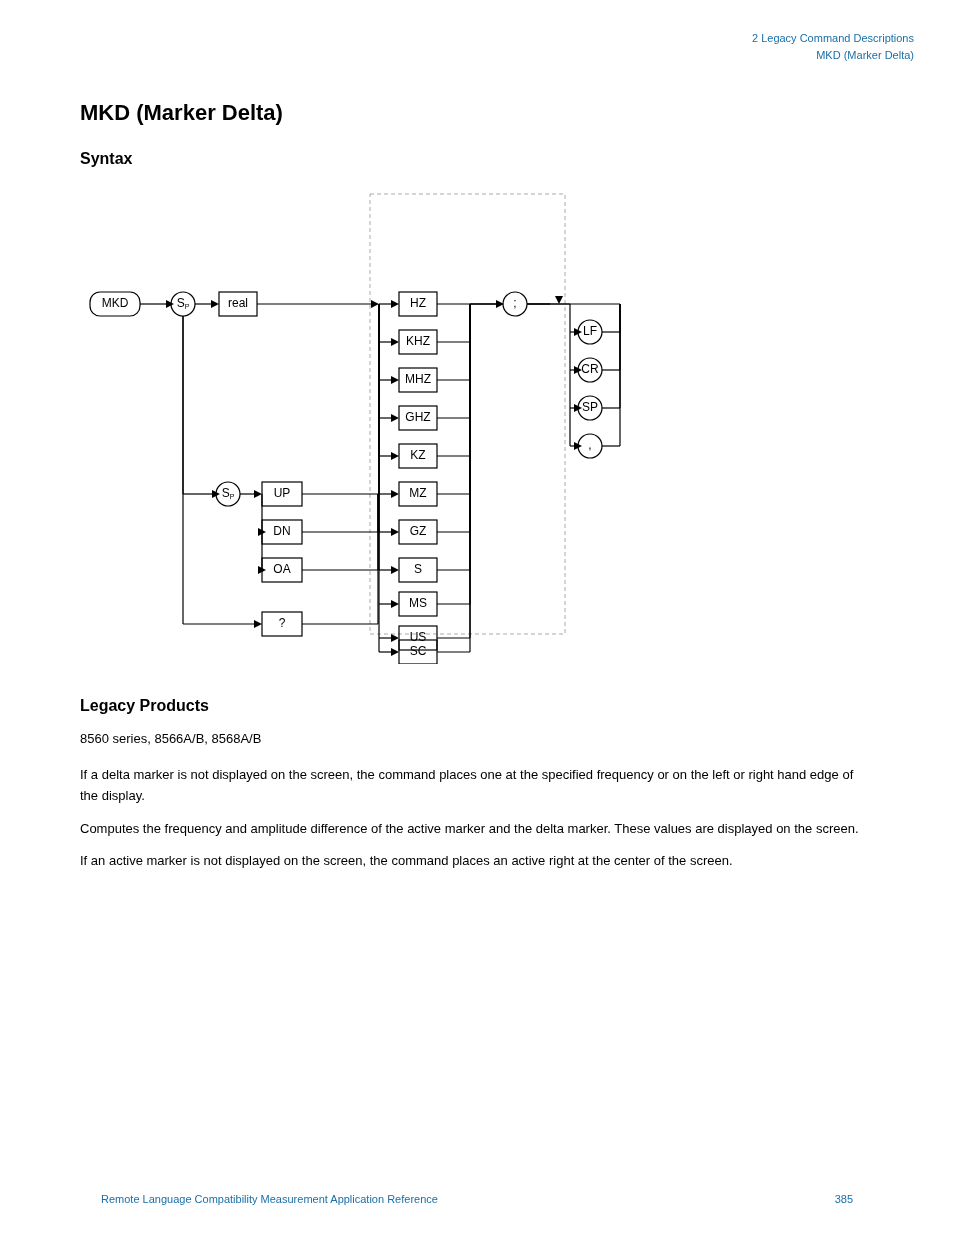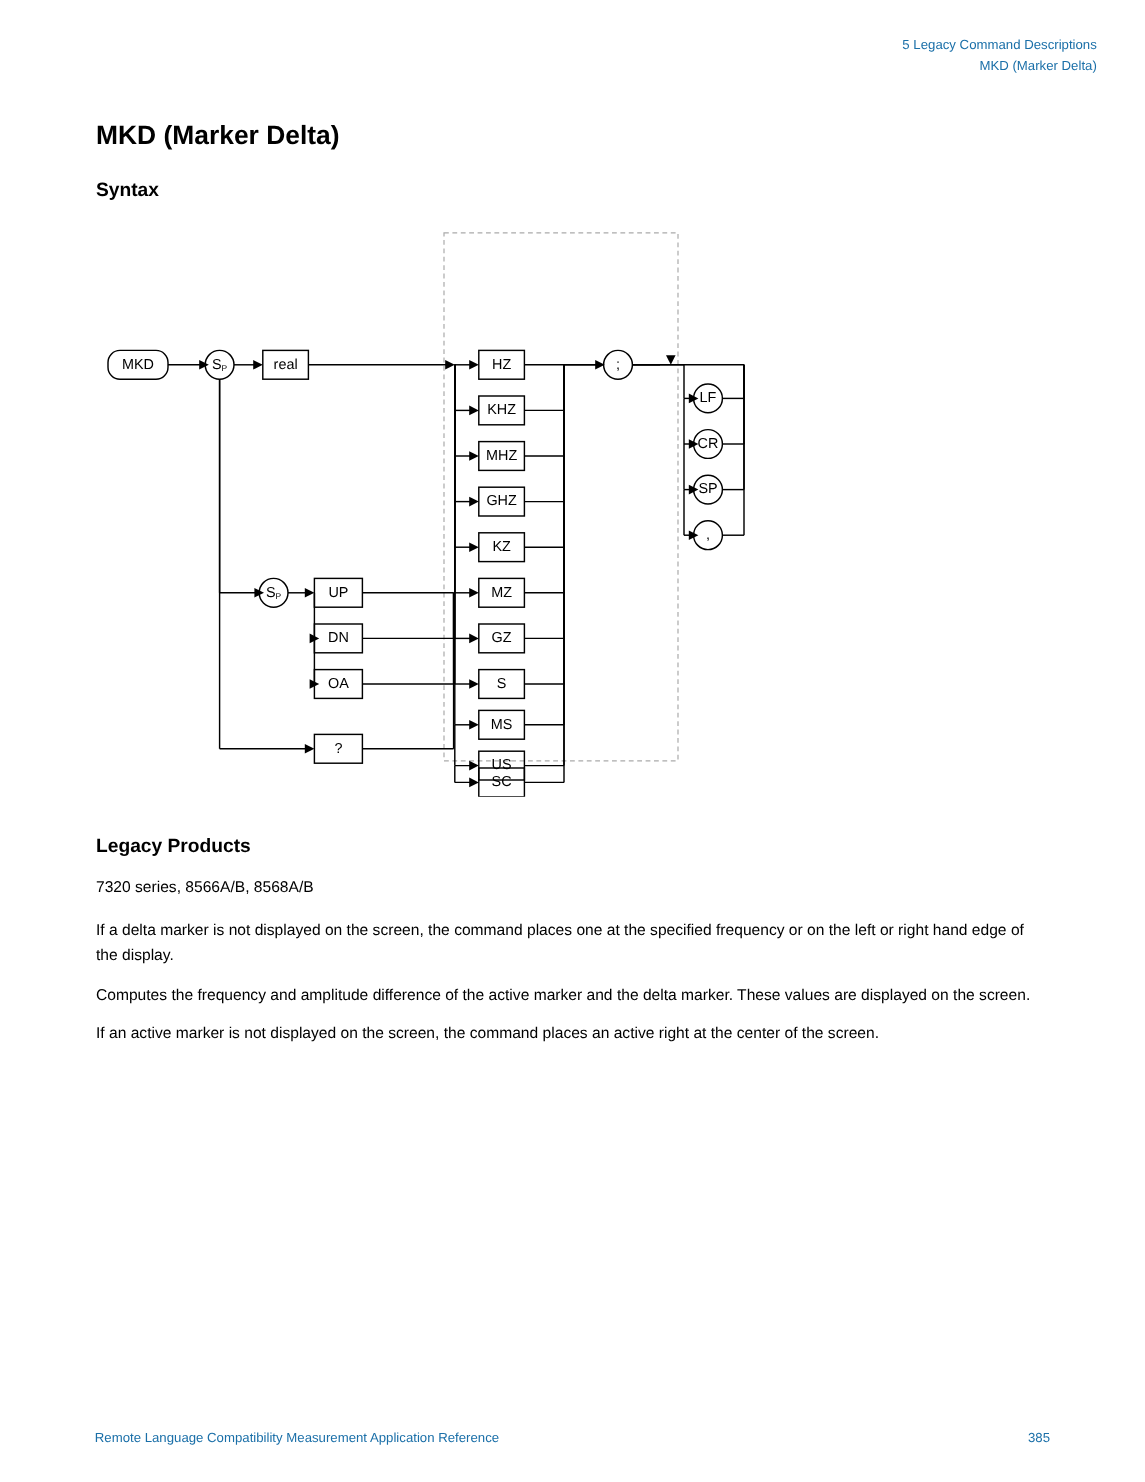--- a/index.html
+++ b/index.html
@@ -77,30 +77,30 @@
     }
 
     
     .page-footer {
       position: absolute;
       bottom: 30px;
       left: 0;
       right: 0;
       display: flex;
       justify-content: space-between;
-      padding: 0 79px;
+      padding: 0 101px;
       font-size: 11px;
       color: #1a6fa8;
     }
   </style>
 </head>
 <body>
 
 <div class="page-header">
-  <div>5  Legacy Command Descriptions</div>
+  <div>2  Legacy Command Descriptions</div>
   <div>MKD (Marker Delta)</div>
 </div>
 
 <div class="page-content">
 
   <div class="main-title">MKD  (Marker Delta)</div>
 
   <div class="section-title">Syntax</div>
 
   <div class="syntax-diagram">
@@ -303,21 +303,21 @@
       <line x1="222" y1="440" x2="298" y2="440" stroke="#000" stroke-width="1.2"></line>
       <line x1="298" y1="440" x2="298" y2="310" stroke="#000" stroke-width="1.2"></line>
 
       <line x1="390" y1="120" x2="420" y2="120" stroke="#000" stroke-width="1.2"></line>
 
     </svg>
   </div>
 
   <div class="legacy-products">
     <div class="section-title">Legacy Products</div>
-    <p>7320 series, 8566A/B, 8568A/B</p>
+    <p>8560 series, 8566A/B, 8568A/B</p>
   </div>
 
   <div class="description">
     <p>If a delta marker is not displayed on the screen, the command places one at the specified frequency or on the left or right hand edge of the display.</p>
     <p>Computes the frequency and amplitude difference of the active marker and the delta marker. These values are displayed on the screen.</p>
     <p>If an active marker is not displayed on the screen, the command places an active right at the center of the screen.</p>
   </div>
 </div>
 
 <div class="page-footer">

